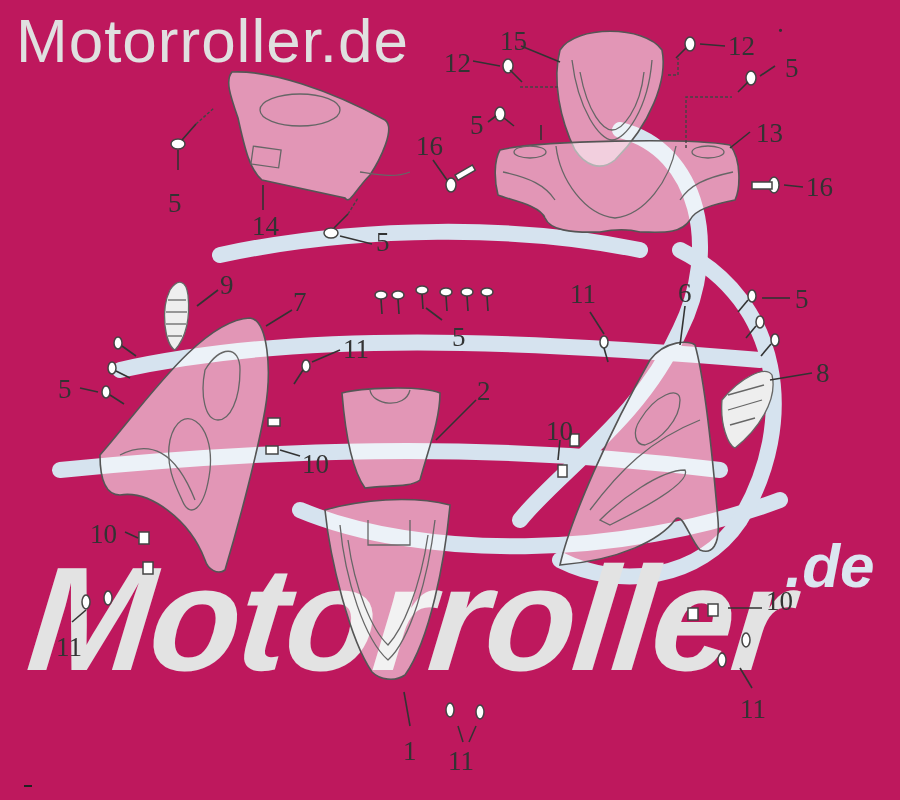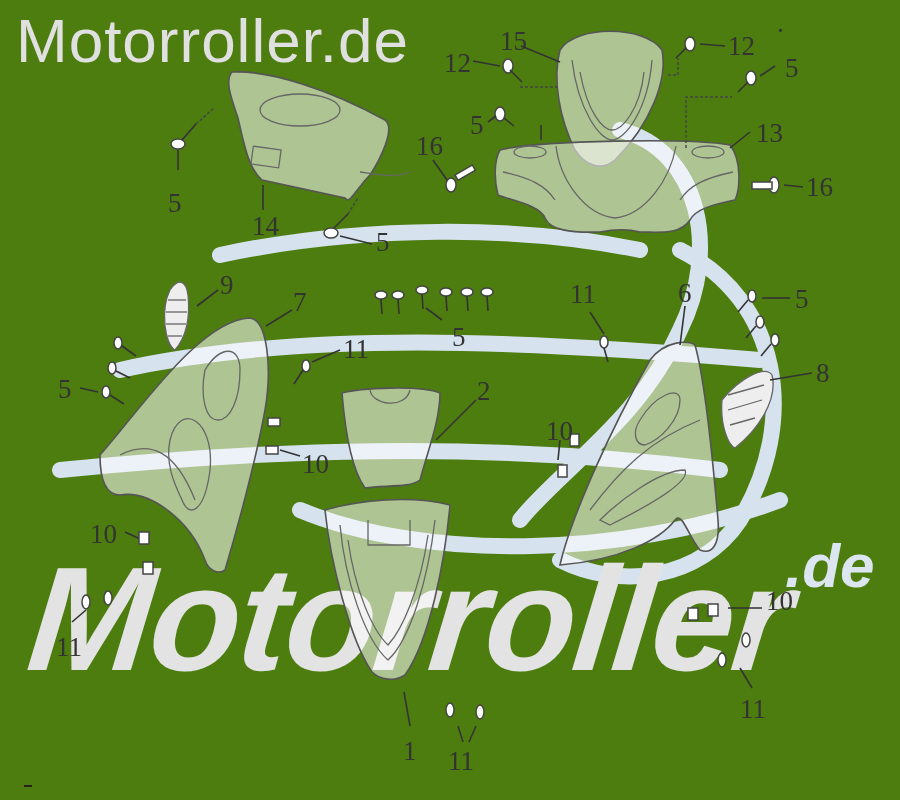--- a/index.html
+++ b/index.html
@@ -1,17 +1,17 @@
 <!DOCTYPE html>
 <html><head>
 <meta charset="utf-8">
 <style>
   html, body { margin: 0; padding: 0; background: #ffffff; }
   body { width: 900px; height: 800px; position: relative; overflow: hidden; font-family: "Liberation Serif", serif; }
-  .canvas { position: absolute; left: 0; top: 0; width: 900px; height: 800px; background: #4d7c0f; }
+  .canvas { position: absolute; left: 0; top: 0; width: 900px; height: 800px; background: #be185d; }
   .wm-top { position: absolute; left: 16px; top: 10px; font-family: "Liberation Sans", sans-serif; font-size: 62px; color: #e0e0e0; letter-spacing: 1px; line-height: 1; }
   .wm-big { position: absolute; left: 30px; top: 545px; font-family: "Liberation Sans", sans-serif; font-weight: bold; font-style: italic; font-size: 148px; color: #e3e3e3; letter-spacing: -2px; line-height: 1; transform: skewX(-6deg); }
   .wm-de { position: absolute; left: 785px; top: 535px; font-family: Liberation Sans, sans-serif; font-weight: bold; font-style: italic; font-size: 62px; color: #dbe6f0; line-height: 1; }
   svg.diagram { position: absolute; left: 0; top: 0; }
   .lbl { font-family: "Liberation Serif", serif; font-size: 27px; fill: #333; }
   .part { fill: #ffffff; fill-opacity: 0.55; stroke: #555; stroke-width: 1.6; }
   .inner { fill: none; stroke: #666; stroke-width: 1.3; }
   .lead { stroke: #333; stroke-width: 1.6; fill: none; }
   .dash { stroke: #444; stroke-width: 1.4; stroke-dasharray: 3 2; fill: none; }
   .screw { fill: #fff; stroke: #444; stroke-width: 1.5; }

